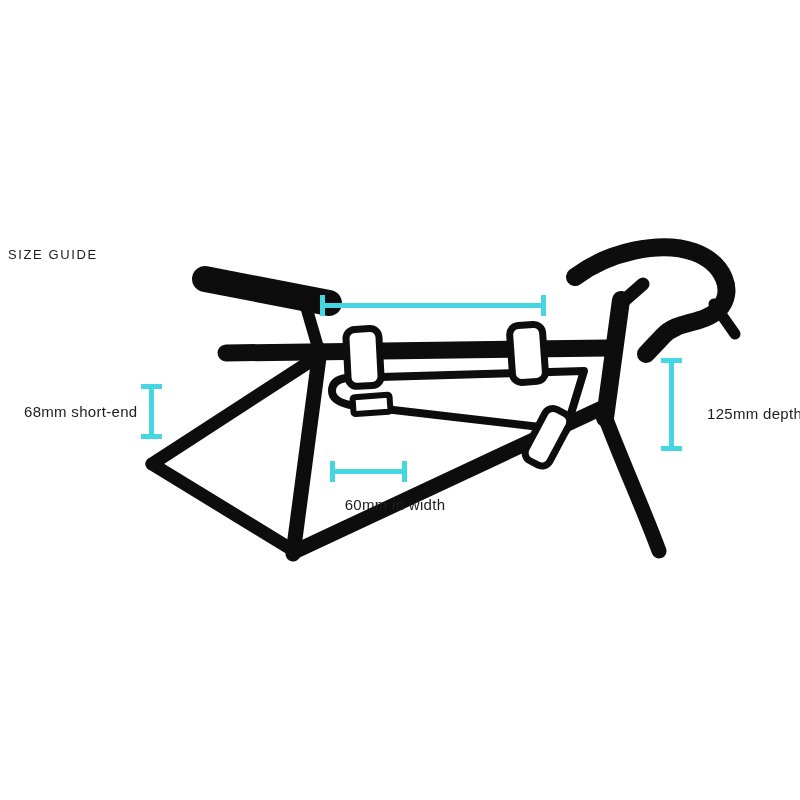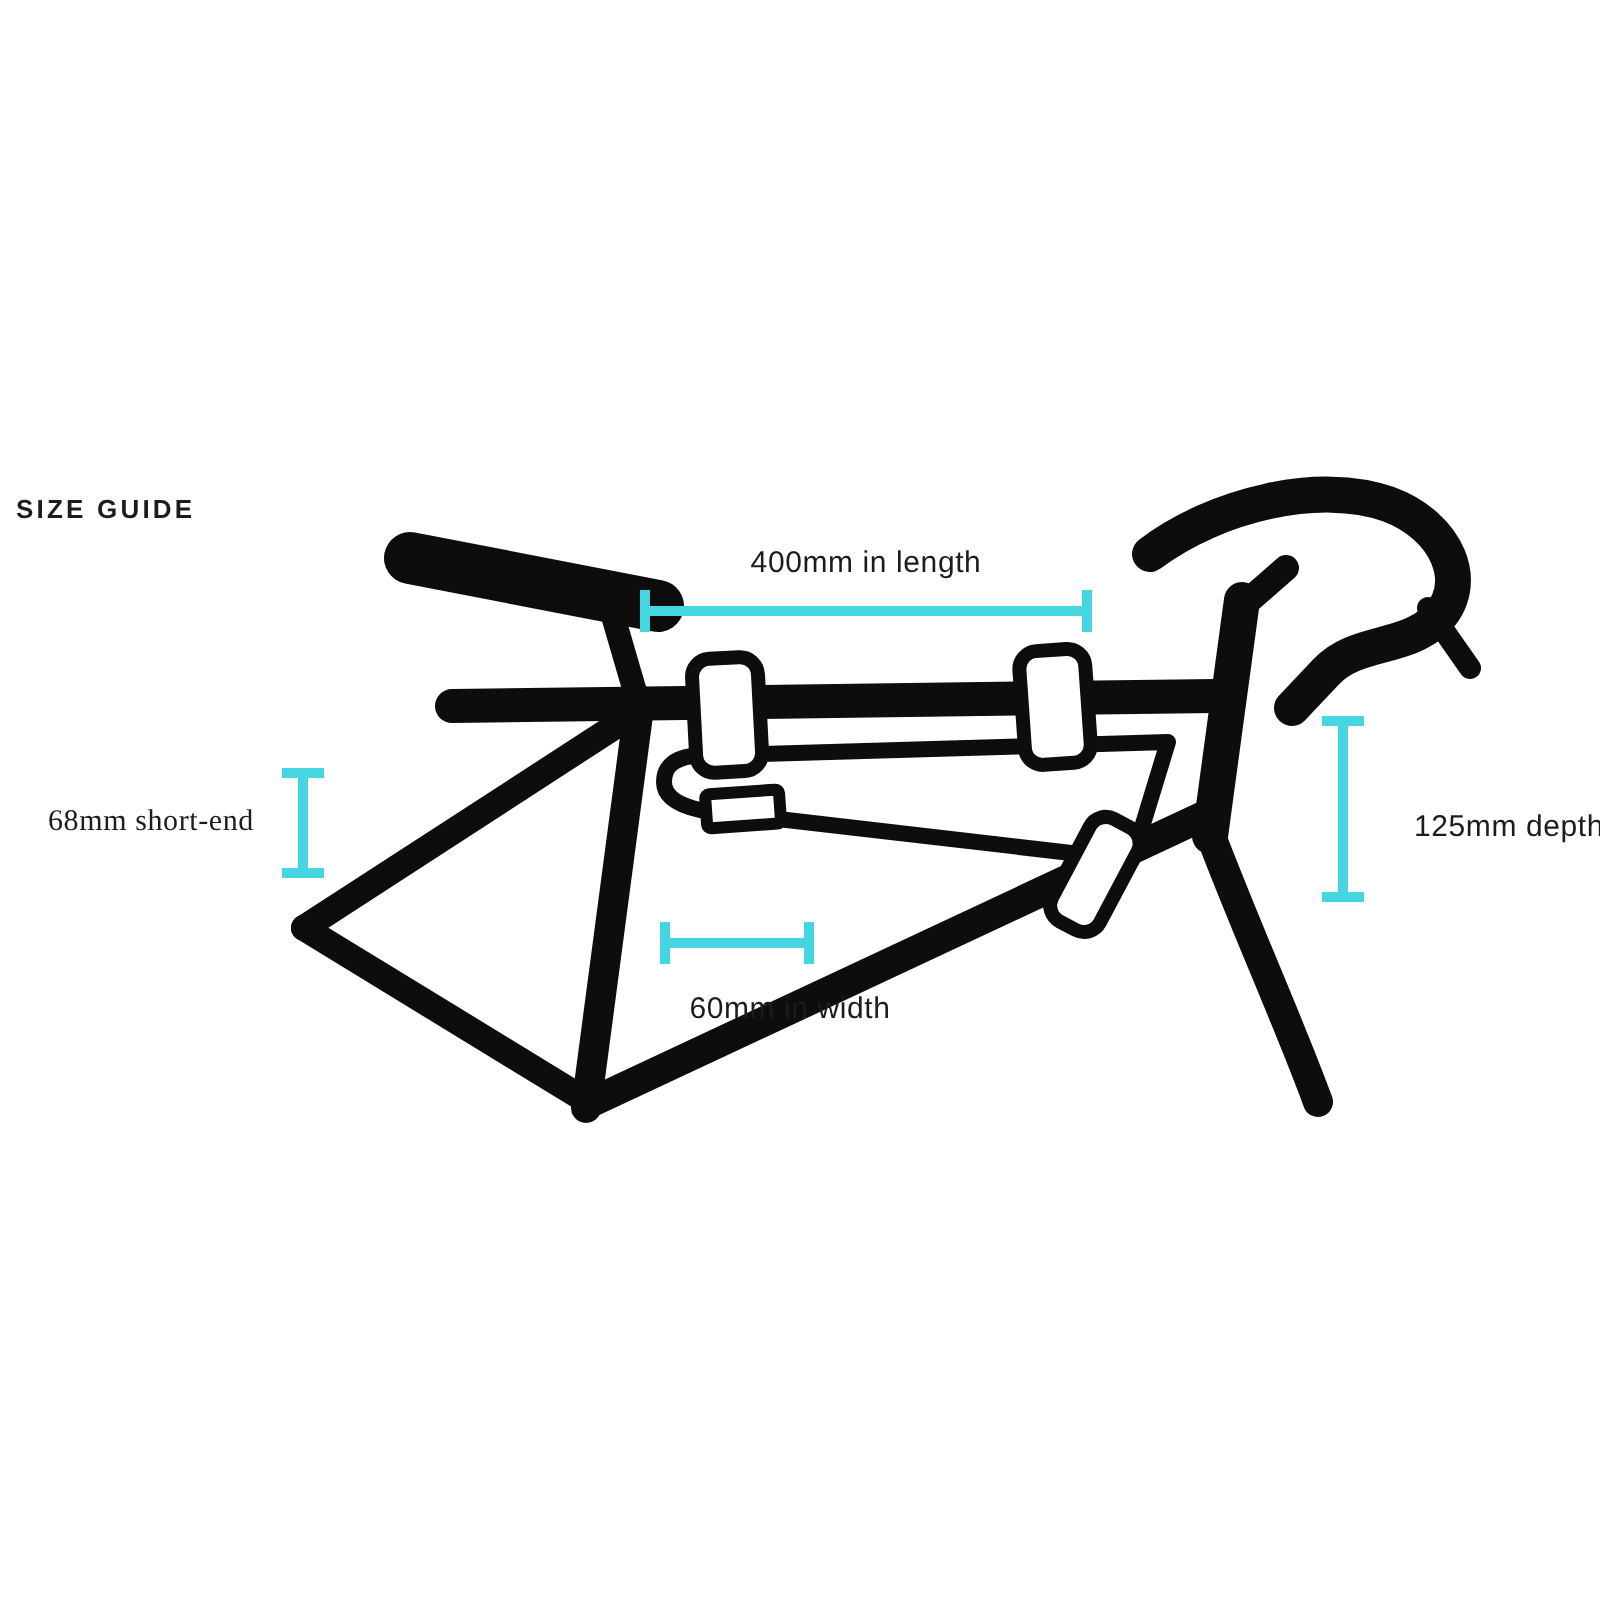--- a/index.html
+++ b/index.html
@@ -1,20 +1,20 @@
 <!DOCTYPE html>
 <html style="--accent: #45d6e2; --ink: #0d0d0d; --text: #1c1c1c; --bg: #ffffff;"><head>
 <meta charset="utf-8">
 <style>
   :root { --accent:#45d6e2; --ink:#0d0d0d; --text:#1c1c1c; --bg:#ffffff; }
   * { box-sizing:border-box; margin:0; padding:0; }
   html, body { width:800px; height:800px; background:var(--bg); font-family:"Liberation Sans", sans-serif; }
   .canvas { position:relative; width:800px; height:800px; background:var(--bg); overflow:hidden; }
   .art { position:absolute; left:0; top:0; }
-  .title { position:absolute; left:8px; top:247px; font-size:13px; font-weight:bold; letter-spacing:1.6px; color:var(--text); }
+  .title { position:absolute; left:8px; top:247px; font-size:13px; font-weight:normal; letter-spacing:1.6px; color:var(--text); }
   .mlabel { position:absolute; font-size:15px; color:var(--text); letter-spacing:0.3px; white-space:nowrap; }
   .mlabel.center { text-align:center; }
   .mline { position:absolute; background:var(--accent); }
   .mline.h { height:5px; }
   .mline.h::before, .mline.h::after { content:""; position:absolute; width:5px; height:21px; top:-8px; background:var(--accent); }
   .mline.h::before { left:0; } .mline.h::after { right:0; }
   .mline.v { width:5px; }
   .mline.v::before, .mline.v::after { content:""; position:absolute; height:5px; width:21px; left:-8px; background:var(--accent); }
   .mline.v::before { top:0; } .mline.v::after { bottom:0; }
   .ink { stroke:var(--ink); fill:none; stroke-linecap:round; }
@@ -44,24 +44,23 @@
       <path class="whitefill" stroke-width="8" d="M584 371 L566 430 L350 405 Q332 401 332 391 Q332 380 346 378 Z"></path>
       <rect class="whitefill" stroke-width="7" x="347" y="329" width="33" height="57" rx="9" transform="rotate(-3 363 357)"></rect>
       <rect class="whitefill" stroke-width="7" x="511" y="325" width="33" height="57" rx="9" transform="rotate(-4 527 353)"></rect>
       <rect class="whitefill" stroke-width="7" x="534" y="408" width="27" height="58" rx="9" transform="rotate(28 547 437)"></rect>
       <rect class="whitefill" stroke-width="6" x="353" y="396" width="37" height="17" rx="2" transform="rotate(-4 371 404)"></rect>
     </g>
   </svg>
 
   <div class="title">SIZE GUIDE</div>
 
-  <div class="mlabel center" style="left:320px; top:273px; width:226px;">400mm in length</div>
   <div class="mline h" style="left:320px; top:303px; width:226px;"></div>
 
-  <div class="mlabel" style="left:24px; top:403px;font-family:Liberation Serif, serif;">68mm short-end</div>
+  <div class="mlabel" style="left:24px; top:403px;">68mm short-end</div>
   <div class="mline v" style="left:149px; top:384px; height:55px;"></div>
 
   <div class="mlabel" style="left:707px; top:405px;">125mm depth</div>
   <div class="mline v" style="left:669px; top:358px; height:93px;"></div>
 
   <div class="mlabel center" style="left:328px; top:496px; width:134px;">60mm in width</div>
   <div class="mline h" style="left:330px; top:469px; width:77px;"></div>
 
 </div>
 

